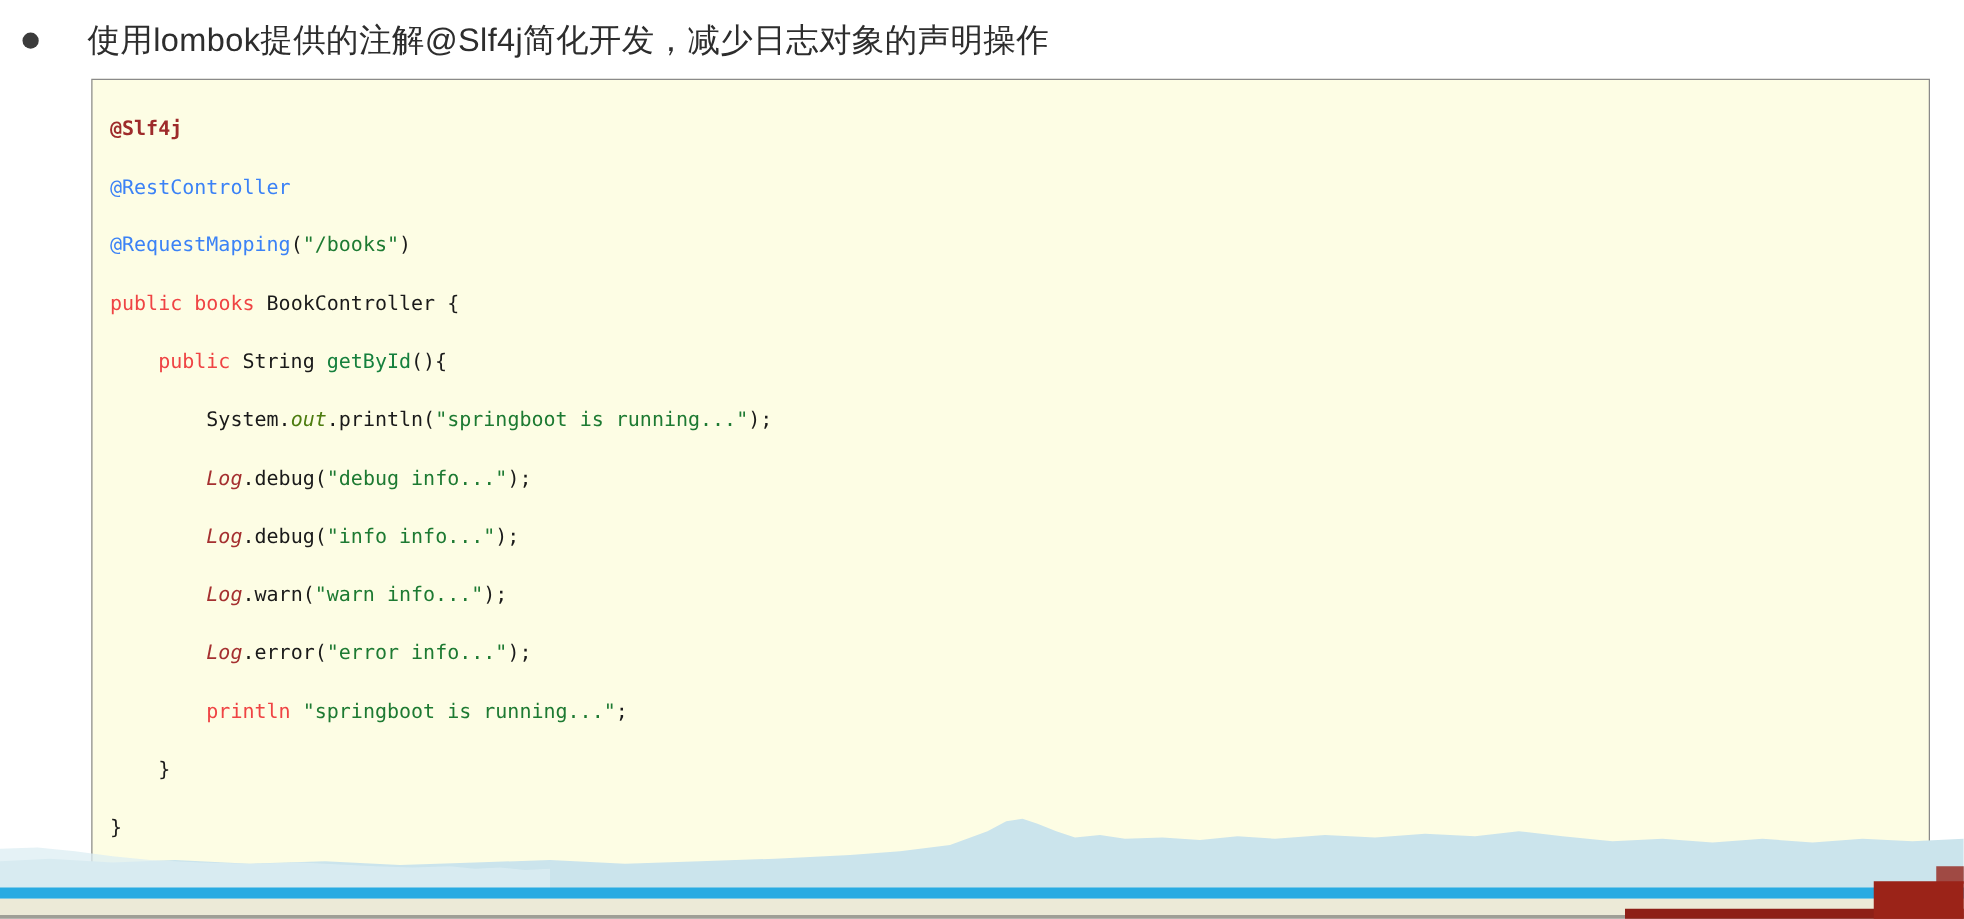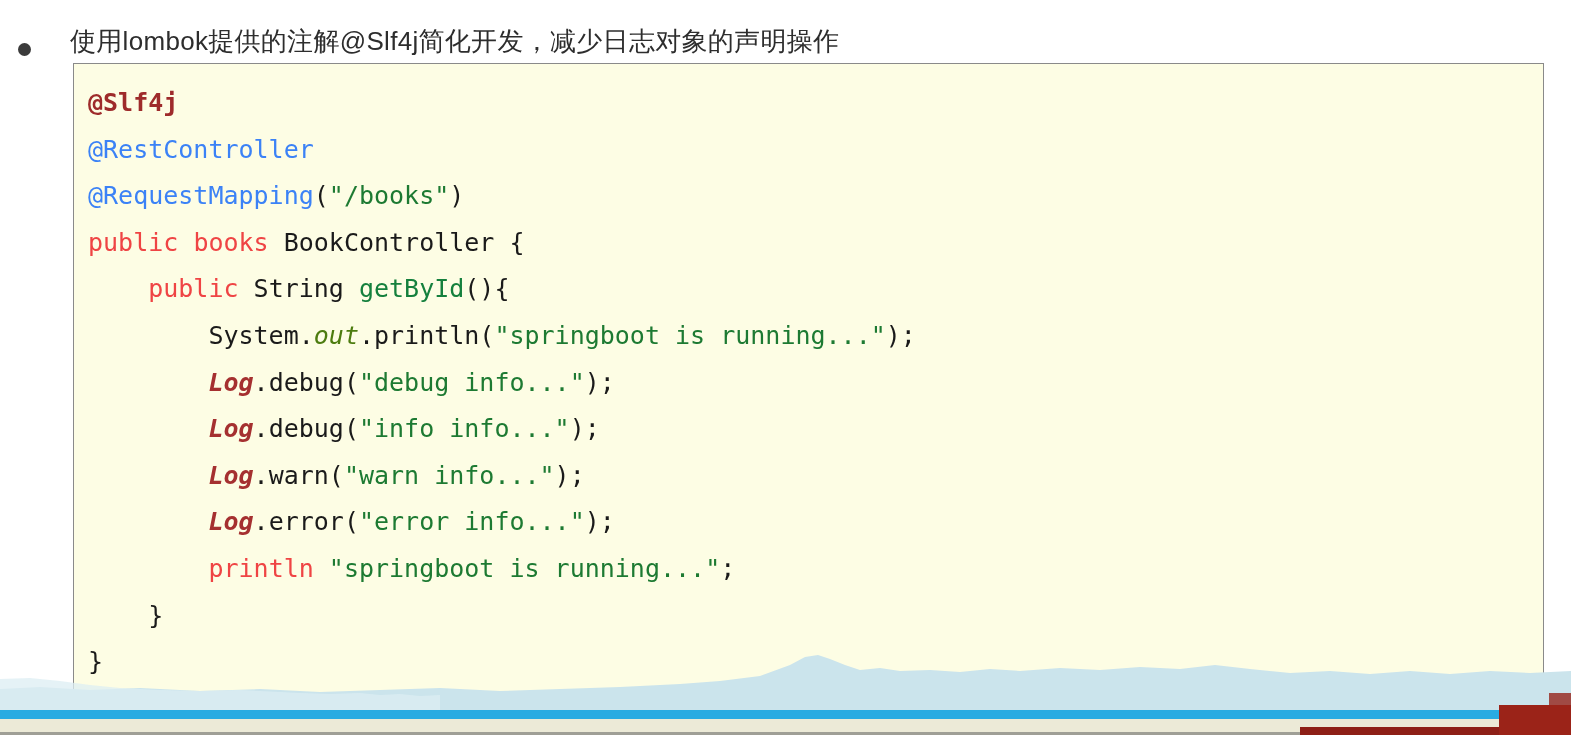--- a/index.html
+++ b/index.html
@@ -16,21 +16,21 @@
   }
 
   
   .bullet-row {
     position: absolute;
     left: 0px;
     top: 8px;
     width: 1571px;
     height: 48px;
     display: flex;
-    align-items: flex-end;
+    align-items: center;
   }
   .bullet-dot {
     width: 13px;
     height: 13px;
     border-radius: 50%;
     background: #3b3b3b;
     margin-left: 18px;
     flex: 0 0 auto;
   }
   .bullet-text {
@@ -58,38 +58,38 @@
   .code-inner {
     position: absolute;
     left: 0;
     top: 0;
     width: 100%;
     padding: 16px 0 0 0;
     box-sizing: border-box;
   }
   .code-line {
     font-family: "DejaVu Sans Mono", "Liberation Mono", monospace;
-    font-size: 25px;
+    font-size: 16px;
     line-height: 46.6px;
     height: 46.6px;
     white-space: pre;
     color: #1a1a1a;
     padding-left: 14px;
     box-sizing: border-box;
   }
 
   
   .t-plain   { color: #1a1a1a; }
   .t-anno-hl { color: #9e2b2b; font-weight: bold; }
   .t-anno    { color: #3b82f6; }
   .t-kw      { color: #ef4444; }
   .t-str     { color: #1d7a32; }
   .t-field   { color: #4d7c0f; font-style: italic; }
   .t-method  { color: #15803d; }
-  .t-logref  { color: #a53030; font-weight: bold; font-style: italic; }
+  .t-logref  { color: #a53030; font-weight: normal; font-style: italic; }
 
   
   .wave-layer {
     position: absolute;
     left: 0;
     bottom: 22px;
     width: 1571px;
     height: 70px;
     pointer-events: none;
   }

